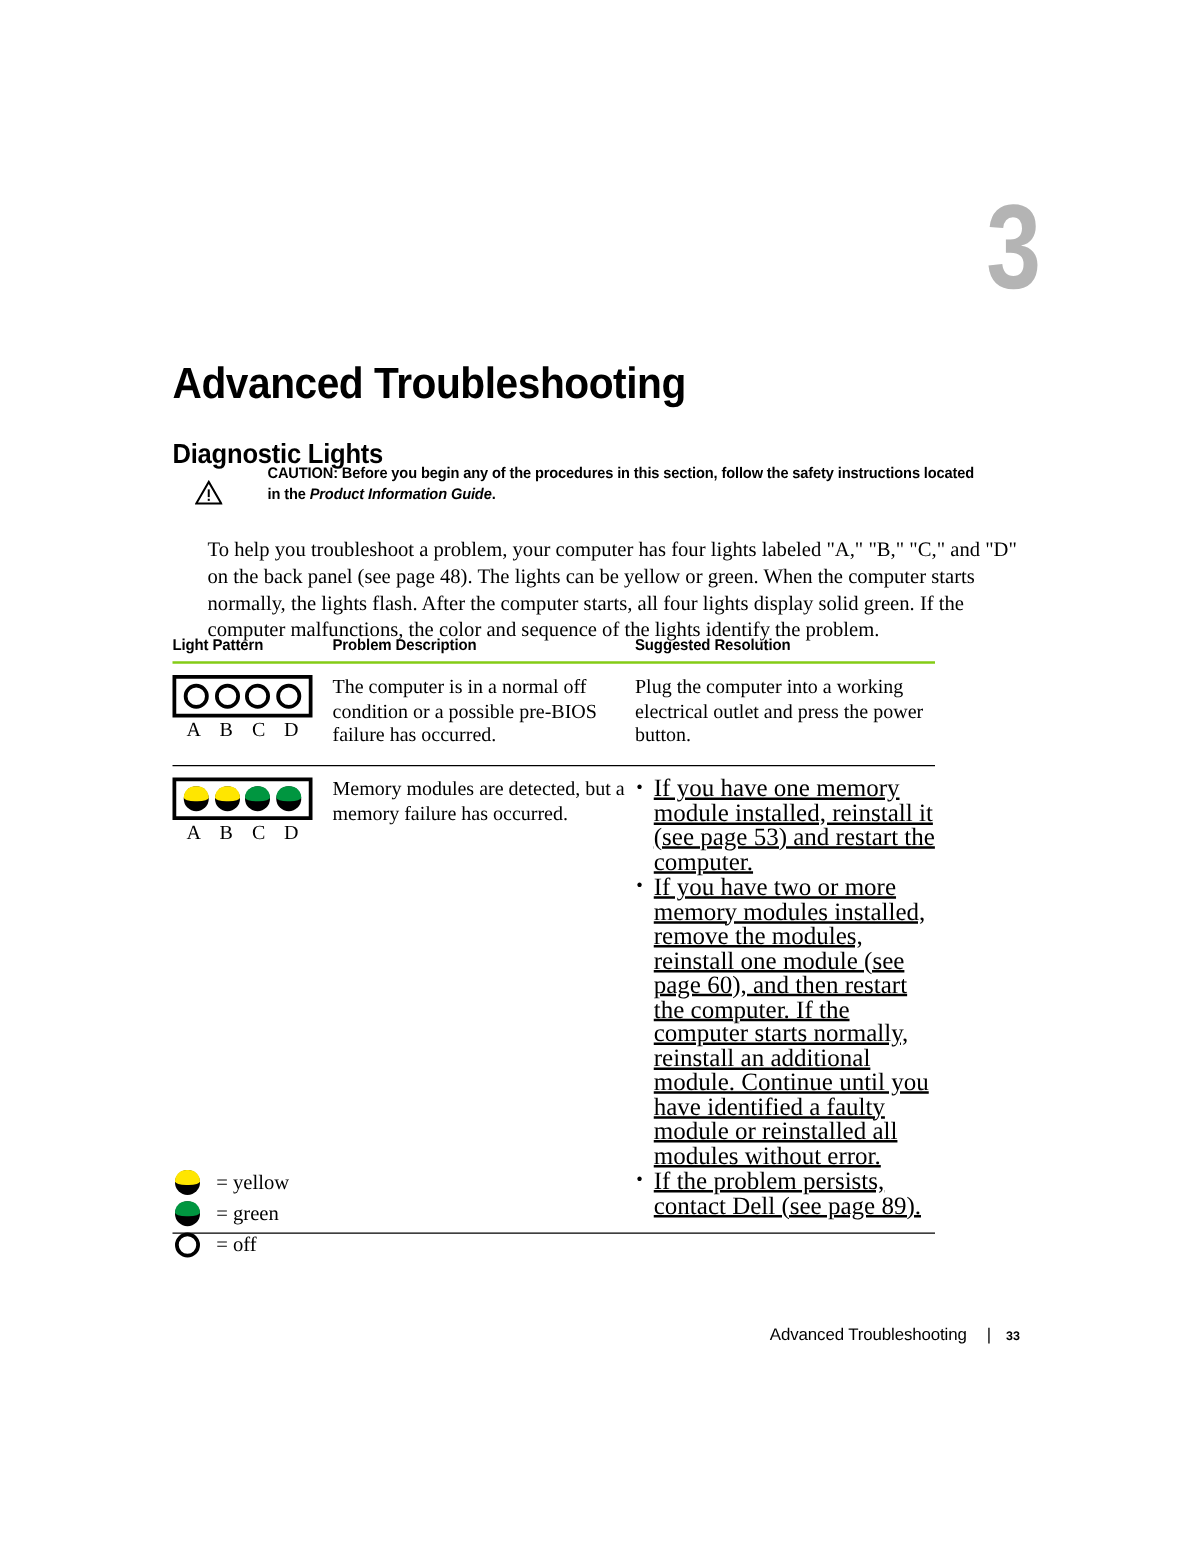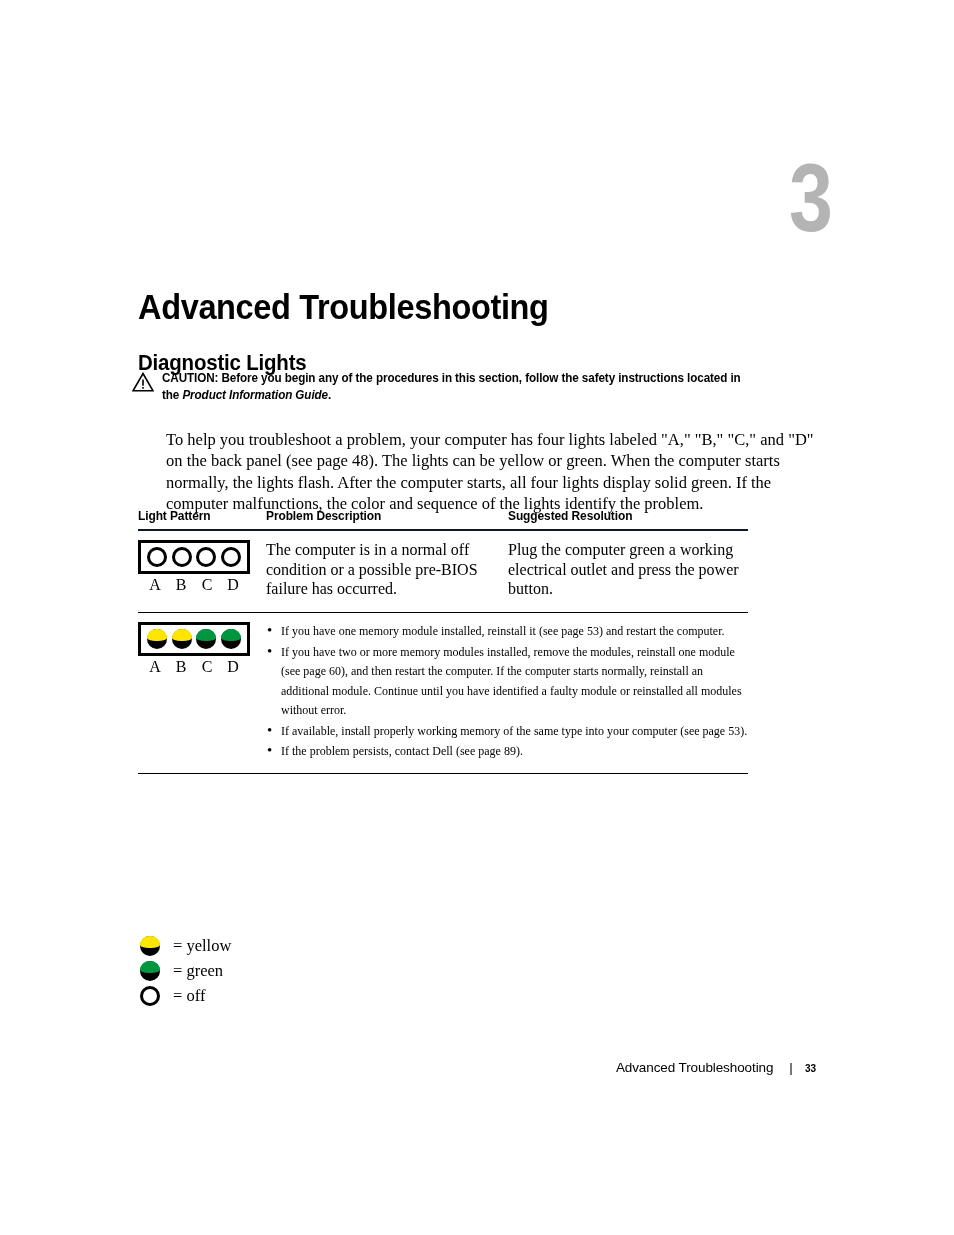--- a/index.html
+++ b/index.html
@@ -57,25 +57,26 @@
     font-size: 22px;
     line-height: 26px;
     letter-spacing: -0.2px;
     transform: scaleX(0.93);
     transform-origin: left top;
   }
 
   
   .caution {
     position: absolute;
-    left: 132px;
+    left: 156px;
     top: 370px;
     width: 660px;
     display: flex;
-    align-items: flex-start;
+    align-items: flex-end;
+    gap: 28px;
   }
   .caution-icon {
     width: 22px;
     height: 20px;
     flex: 0 0 22px;
     margin-top: 2px;
     margin-right: 8px;
   }
   .caution-text {
     font-family: "Liberation Sans", sans-serif;
@@ -105,21 +106,21 @@
 
   
   .table {
     position: absolute;
     left: 138px;
     top: 508px;
     width: 610px;
   }
   .t-head {
     display: flex;
-    border-bottom: 2px solid #0f172a;
+    border-bottom: 2px solid #84cc16;
     padding-bottom: 5px;
   }
   .t-head .cell {
     font-family: "Liberation Sans", sans-serif;
     font-weight: bold;
     font-size: 12.6px;
     line-height: 16px;
     letter-spacing: -0.1px;
     transform: scaleX(0.95);
     transform-origin: left top;
@@ -189,22 +190,23 @@
   ul.bullets {
     margin: 0;
     padding: 0;
     list-style: none;
   }
   ul.bullets li {
     position: relative;
     padding-left: 15px;
     margin-bottom: 1px;
     font-family: "Liberation Serif", serif;
-    font-size: 12px;
+    font-size: 20px;
     line-height: 19.5px;
+    text-decoration: underline;
   }
   ul.bullets li:before {
     content: "\2022";
     position: absolute;
     left: 1px;
     top: -1px;
     font-size: 15px;
   }
 
   
@@ -294,21 +296,21 @@
           <span class="lamp off"></span>
         </div>
         <div class="lamp-labels">
           <span>A</span>
           <span>B</span>
           <span>C</span>
           <span>D</span>
         </div>
       </div>
       <div class="cell col-b">The computer is in a normal off condition or a possible pre-BIOS failure has occurred.</div>
-      <div class="cell col-c">Plug the computer green a working electrical outlet and press the power button.</div>
+      <div class="cell col-c">Plug the computer into a working electrical outlet and press the power button.</div>
     </div>
 
     <div class="t-row row-2">
       <div class="cell col-a">
         <div class="lightbox">
           <span class="lamp">
               <span class="fill" style="background:#ffe600"></span>
             </span>
           <span class="lamp">
               <span class="fill" style="background:#ffe600"></span>
@@ -320,25 +322,25 @@
               <span class="fill" style="background:#009640"></span>
             </span>
         </div>
         <div class="lamp-labels">
           <span>A</span>
           <span>B</span>
           <span>C</span>
           <span>D</span>
         </div>
       </div>
+      <div class="cell col-b">Memory modules are detected, but a memory failure has occurred.</div>
       <div class="cell col-c">
         <ul class="bullets">
           <li>If you have one memory module installed, reinstall it (see page 53) and restart the computer.</li>
           <li>If you have two or more memory modules installed, remove the modules, reinstall one module (see page 60), and then restart the computer. If the computer starts normally, reinstall an additional module. Continue until you have identified a faulty module or reinstalled all modules without error.</li>
-          <li>If available, install properly working memory of the same type into your computer (see page 53).</li>
           <li>If the problem persists, contact Dell (see page 89).</li>
         </ul>
       </div>
     </div>
   </div>
 
   <div class="legend">
     <div class="legend-row">
       <span class="lamp">
           <span class="fill" style="background:#ffe600"></span>

